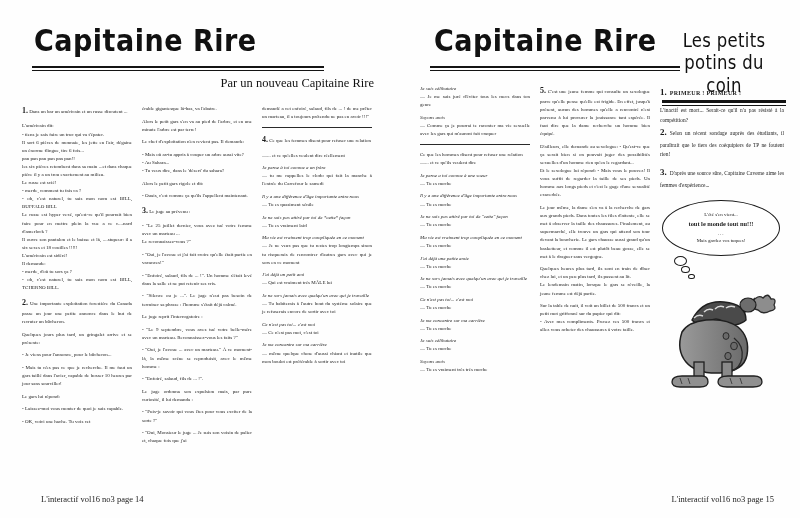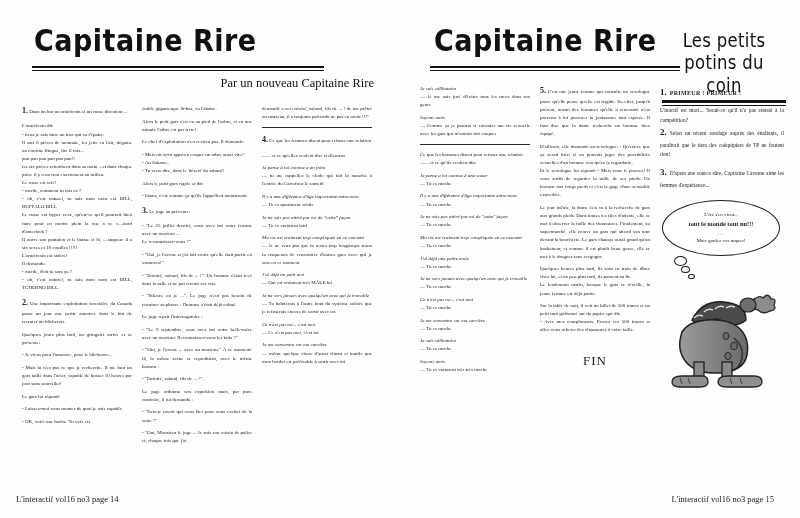--- a/index.html
+++ b/index.html
@@ -184,21 +184,21 @@
     height: 104px;
   }
   
   .footer {
     position: absolute;
     bottom: 14px;
     font-size: 8.5px;
     font-family: "Liberation Serif", serif;
     color: #1b1b1b;
   }
-  .footer-left { left: 16px; }
+  .footer-left { left: 41px; }
   .footer-right { right: 26px; }
   .fin {
     text-align: center;
     font-size: 13px;
     letter-spacing: 1px;
     margin-top: 16px;
     font-family: "Liberation Serif", serif;
   }
   .gutter {
     position: absolute;
@@ -365,21 +365,20 @@
           <span class="num">5.</span>
           <span>C'est une jeune femme qui consulte un sexologue parce qu'elle pense qu'elle est frigide. En effet, jusqu'à présent, aucun des hommes qu'elle a rencontré n'est parvenu à lui procurer la jouissance tant espérée. Il faut dire que la dame recherche un homme bien équipé.</span>
         </p>
         <p class="tight">D'ailleurs, elle demande au sexologue: - Qu'est-ce que ça serait bien si on pouvait juger des possibilités sexuelles d'un homme rien qu'en le regardant...</p>
         <p>Et le sexologue lui répond: - Mais vous le pouvez! Il vous suffit de regarder la taille de ses pieds. Un homme aux longs pieds et c'est le gage d'une sexualité exacerbée.</p>
         <p>Le jour même, la dame s'en va à la recherche de gars aux grands pieds. Dans toutes les files d'attente, elle se met à observer la taille des chaussures. Finalement, au supermarché, elle trouve un gars qui attend son tour devant la boucherie. Le gars chausse aussi grand qu'un basketteur, et comme il est plutôt beau gosse, elle se met à le draguer sans vergogne.</p>
         <p class="tight">Quelques heures plus tard, ils sont en train de dîner chez lui, et un peu plus tard, ils passent au lit.</p>
         <p>Le lendemain matin, lorsque le gars se réveille, la jeune femme est déjà partie.</p>
         <p class="tight">Sur la table de nuit, il voit un billet de 500 francs et un petit mot griffonné sur du papier qui dit:</p>
         <p>- Avec mes compliments. Prenez ces 500 francs et allez vous acheter des chaussures à votre taille.</p>
-        <div class="fin">FIN</div>
       </div>
 
       <div class="col c3r potins-col">
         <p>
           <span class="potins-num">1.</span><span class="potins-lead">PRIMEUR ! PRIMEUR !</span>
         </p>
         <p class="tight">L'inactif est mort... Serait-ce qu'il n'a pas résisté à la compétition?</p>
 
         <p class="spacer-top">
           <span class="potins-num">2.</span><span>Selon un récent sondage auprès des étudiants, il paraîtrait que le tiers des coéquipiers de TP ne foutent rien!</span>

